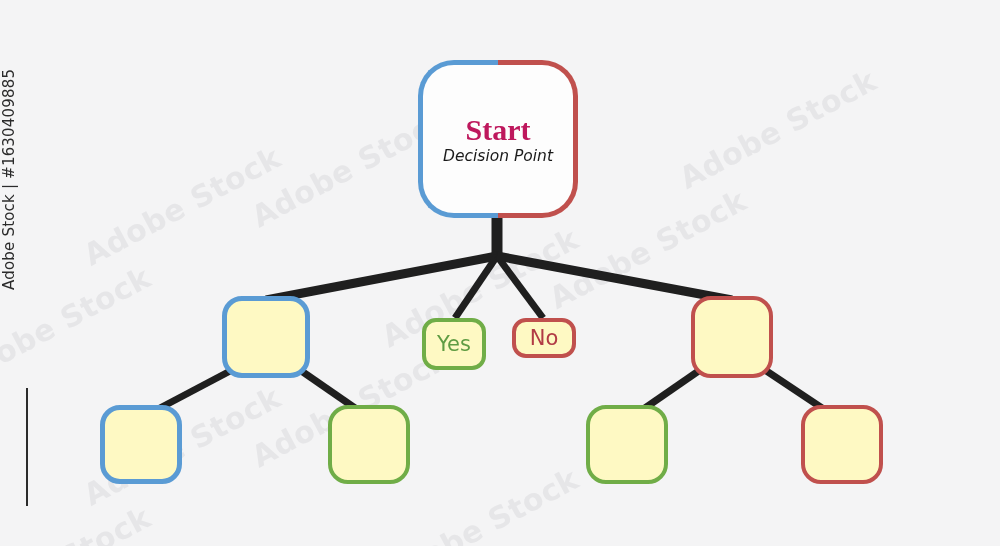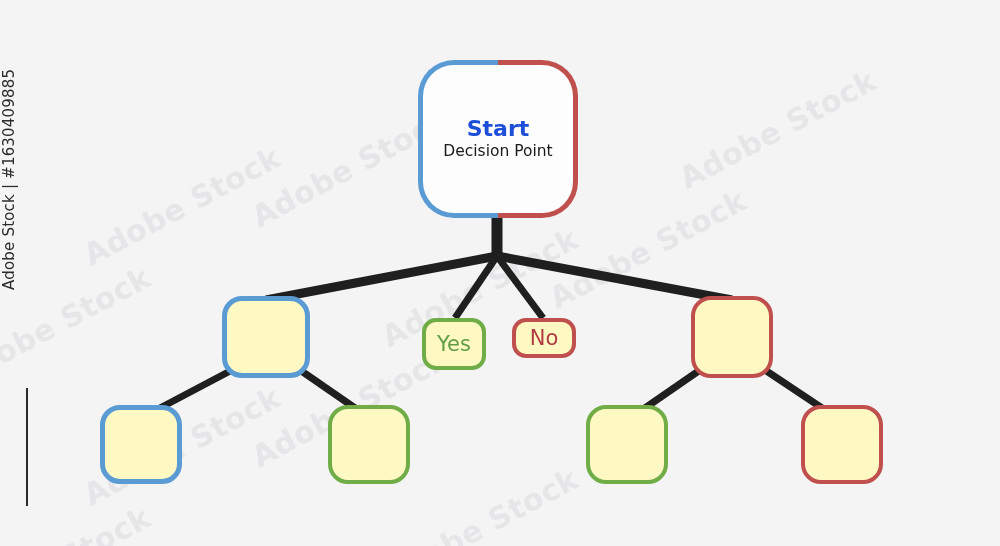--- a/index.html
+++ b/index.html
@@ -120,30 +120,32 @@
   #node-start .start-label {
     position: absolute;
     inset: 0;
     display: flex;
     flex-direction: column;
     align-items: center;
     justify-content: center;
     gap: 1px;
   }
   .start-title {
-    font-size: 22px;
+    font-size: 30px;
     font-weight: 700;
-    color: #1d4ed8;
+    color: #be185d;
     line-height: 1.1;
+    font-family: Liberation Serif, serif;
   }
   .start-sub {
     font-size: 15.5px;
     font-weight: 400;
     color: #1a1a1a;
     line-height: 1.2;
+    font-style: italic;
   }
 
   .leaf-label {
     font-size: 21px;
     font-weight: 400;
     line-height: 1;
   }
   .leaf-label.green-txt { color: #5f9c43; }
   .leaf-label.red-txt   { color: #b13b45; }
 </style>

